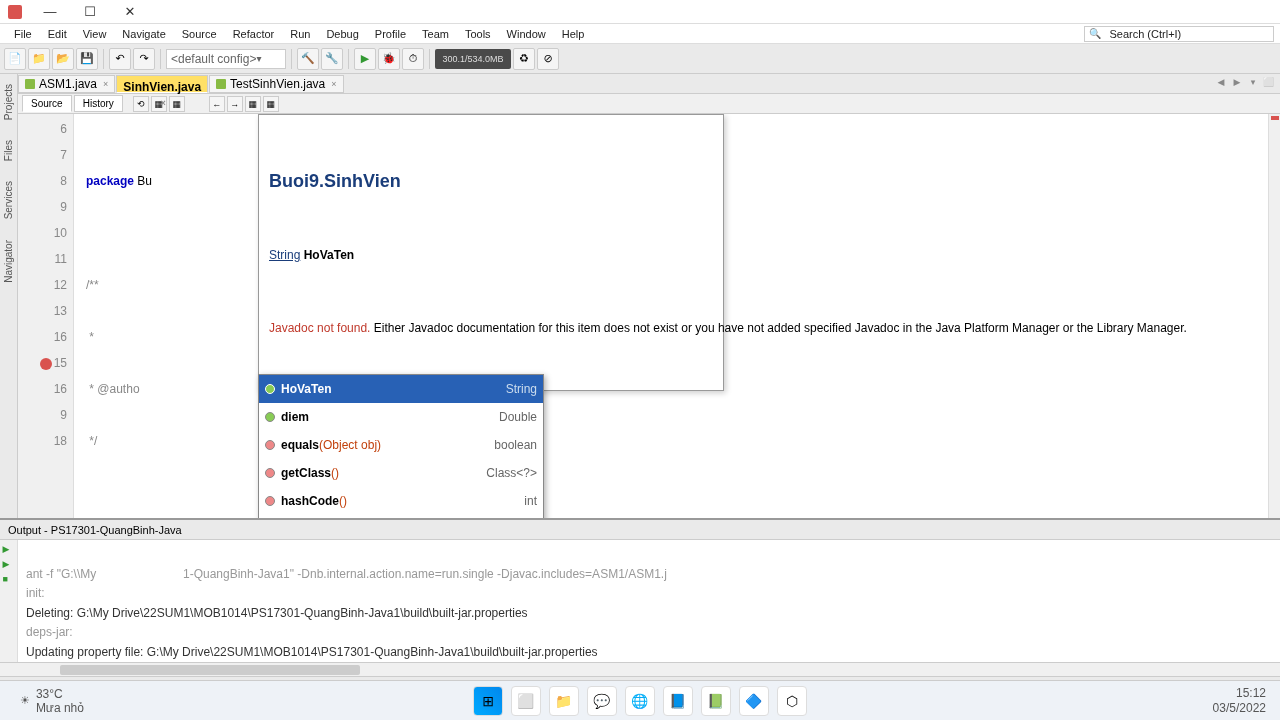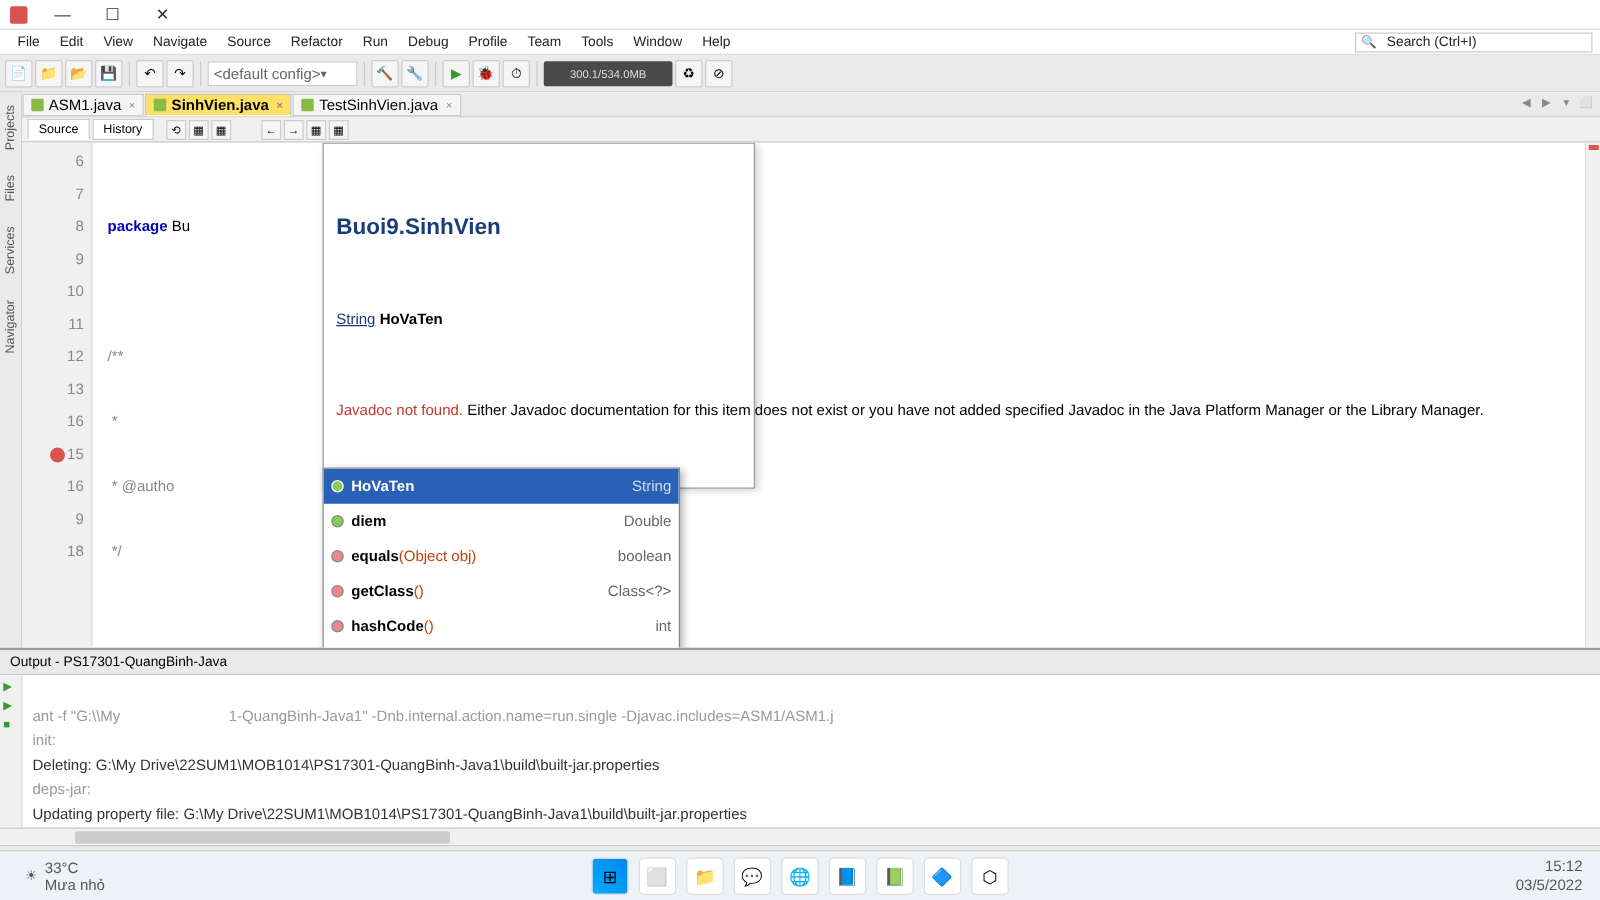--- a/index.html
+++ b/index.html
@@ -8,45 +8,45 @@
 .titlebar .appicon { width:14px; height:14px; background:#d9534f; border-radius:2px; margin-right:8px; }
 .titlebar .title { flex:1; color:#333; font-size:11px; }
 .titlebar .winbtn { width:40px; text-align:center; color:#333; font-size:13px; cursor:pointer; }
 .menubar { height:20px; background:#fff; display:flex; align-items:center; padding:0 6px; border-bottom:1px solid #ddd; }
 .menubar span { padding:2px 8px; color:#222; font-size:11px; }
 .menubar .search { margin-left:auto; border:1px solid #ccc; width:190px; height:16px; padding:0 4px; color:#999; font-size:10px; display:flex; align-items:center; }
 .toolbar { height:30px; background:#eaeaea; display:flex; align-items:center; padding:0 4px; border-bottom:1px solid #ccc; gap:2px; }
 .tbtn { width:22px; height:22px; background:#f5f5f5; border:1px solid #ccc; border-radius:2px; display:flex; align-items:center; justify-content:center; font-size:11px; }
 .tsep { width:1px; height:20px; background:#ccc; margin:0 3px; }
 .tconfig { width:120px; height:20px; border:1px solid #ccc; background:#fff; font-size:10px; padding:0 4px; display:flex; align-items:center; color:#666; }
-.mem { width:103px; height:20px; background:#4a4a4a; color:#ddd; font-size:9px; display:flex; align-items:center; justify-content:center; border-radius:2px; }
+.mem { width:76px; height:20px; background:#4a4a4a; color:#ddd; font-size:9px; display:flex; align-items:center; justify-content:center; border-radius:2px; }
 .main { display:flex; height:444px; }
 .leftbar { width:18px; background:#eaeaea; border-right:1px solid #ccc; display:flex; flex-direction:column; align-items:center; gap:12px; padding-top:6px; }
 .lefttab { writing-mode:vertical-rl; transform:rotate(180deg); font-size:10px; color:#555; padding:4px 0; }
 .editor-area { flex:1; display:flex; flex-direction:column; background:#fff; }
 .tabsrow { height:20px; display:flex; background:#eaeaea; border-bottom:1px solid #ccc; align-items:center; }
 .tab { height:18px; padding:0 6px; display:flex; align-items:center; gap:4px; font-size:10px; border:1px solid #ccc; background:#f5f5f5; margin-right:1px; position:relative; }
-.tab.active { background:#fff; border-bottom-color:#fff; font-weight:bold; }
+.tab.active { background:#fff; border-bottom-color:#fff; font-weight:bold;flex-direction:column; }
 .tab.highlight { background:#ffe066; }
 .tab .ticon { width:10px; height:10px; background:#8b4; border-radius:1px; }
 .tab .tclose { color:#888; font-size:9px; margin-left:2px; cursor:pointer; }
 .navrow { margin-left:auto; display:flex; gap:2px; padding:0 4px; }
 .navbtn { width:14px; height:14px; font-size:9px; color:#888; text-align:center; }
 .subtabs { height:20px; display:flex; background:#f0f0f0; border-bottom:1px solid #ccc; align-items:center; padding:0 4px; gap:2px; }
 .subtab { padding:2px 8px; font-size:10px; border:1px solid #ccc; background:#fff; }
 .subtab.active { background:#fff; border-bottom-color:#fff; }
 .mini { width:16px; height:16px; border:1px solid #ccc; background:#f5f5f5; font-size:9px; display:flex; align-items:center; justify-content:center; }
 .code { flex:1; display:flex; font-family:Consolas,Monaco,monospace; font-size:16px; position:relative; overflow:hidden; }
 .gutter { width:56px; background:#f0f0f0; border-right:1px solid #ddd; text-align:right; padding:2px 6px 2px 2px; color:#888; line-height:26px; }
 .gutter .err { display:inline-block; width:12px; height:12px; background:#d9534f; border-radius:50%; margin-right:2px; vertical-align:middle; }
 .src { flex:1; padding:2px 12px; color:#000; line-height:26px; white-space:pre; position:relative; }
 .src .kw { color:#0000c0; font-weight:bold; }
 .src .cm { color:#888; }
 .hl-line { position:absolute; left:0; right:10px; top:236px; height:26px; background:#fff3e6; z-index:-1; }
-.javadoc { position:absolute; left:184px; top:0; width:346px; background:#fff; border:1px solid #999; box-shadow:2px 2px 6px rgba(0,0,0,0.2); padding:8px 10px; font-size:15px; line-height:1.5; z-index:5; }
+.javadoc { position:absolute; left:184px; top:0; width:466px; background:#fff; border:1px solid #999; box-shadow:2px 2px 6px rgba(0,0,0,0.2); padding:8px 10px; font-size:15px; line-height:1.5; z-index:5; }
 .javadoc .jd-title { color:#1a3d7a; font-weight:bold; font-size:18px; }
 .javadoc .jd-type { color:#1a3d7a; text-decoration:underline; }
 .javadoc .jd-name { font-weight:bold; }
 .javadoc .jd-err { color:#c0392b; }
 .autocomplete { position:absolute; left:184px; top:260px; width:286px; background:#fff; border:1px solid #888; box-shadow:2px 2px 6px rgba(0,0,0,0.3); font-family:Consolas,Monaco,monospace; font-size:12px; z-index:6; max-height:200px; overflow:hidden; }
 .ac-row { display:flex; align-items:center; padding:1px 6px; gap:6px; }
 .ac-row.sel { background:#2861b5; color:#fff; }
 .ac-ico { width:10px; height:10px; border-radius:50%; border:1px solid #888; flex-shrink:0; }
 .ac-row.sel .ac-ico { border-color:#fff; }
 .ac-name { flex:1; }

